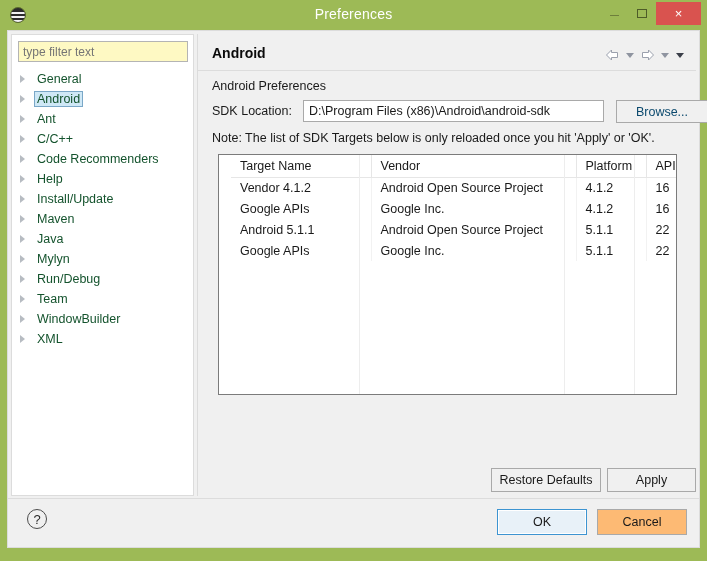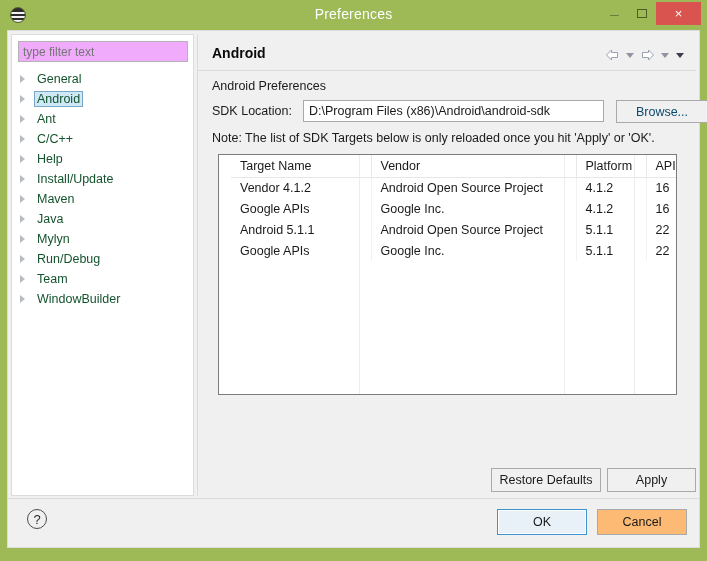--- a/index.html
+++ b/index.html
@@ -80,21 +80,21 @@
   #tree-panel {
     position: absolute; left: 3px; top: 3px;
     width: 183px; height: 462px;
     background: #ffffff;
     border: 1px solid #dcdcdc;
   }
   #filter-input {
     position: absolute; left: 6px; top: 6px;
     width: 170px; height: 21px;
     border: 1px solid #b4b4b4;
-    background: #f0abfc;
+    background: #fef9c3;
     font-family: "Liberation Sans", sans-serif;
     font-size: 12px;
     color: #6a6a6a;
     padding: 0 4px;
     outline: none;
   }
   #tree {
     position: absolute; left: 0; top: 34px;
     width: 181px; height: 420px;
     overflow: hidden;
@@ -324,20 +324,24 @@
           <div class="tree-item">
             <span class="tree-arrow"></span>
             <span class="tree-label">Ant</span>
           </div>
           <div class="tree-item">
             <span class="tree-arrow"></span>
             <span class="tree-label">C/C++</span>
           </div>
           <div class="tree-item">
             <span class="tree-arrow"></span>
+            <span class="tree-label">Code Recommenders</span>
+          </div>
+          <div class="tree-item">
+            <span class="tree-arrow"></span>
             <span class="tree-label">Help</span>
           </div>
           <div class="tree-item">
             <span class="tree-arrow"></span>
             <span class="tree-label">Install/Update</span>
           </div>
           <div class="tree-item">
             <span class="tree-arrow"></span>
             <span class="tree-label">Maven</span>
           </div>
@@ -353,20 +357,24 @@
             <span class="tree-arrow"></span>
             <span class="tree-label">Run/Debug</span>
           </div>
           <div class="tree-item">
             <span class="tree-arrow"></span>
             <span class="tree-label">Team</span>
           </div>
           <div class="tree-item">
             <span class="tree-arrow"></span>
             <span class="tree-label">WindowBuilder</span>
+          </div>
+          <div class="tree-item">
+            <span class="tree-arrow"></span>
+            <span class="tree-label">XML</span>
           </div>
         </div>
     </div>
 
     <div id="content">
 
       <div id="page-title">Android</div>
 
       <div id="nav-tools">
         <svg class="nav-arrow" viewBox="0 0 17 16">

